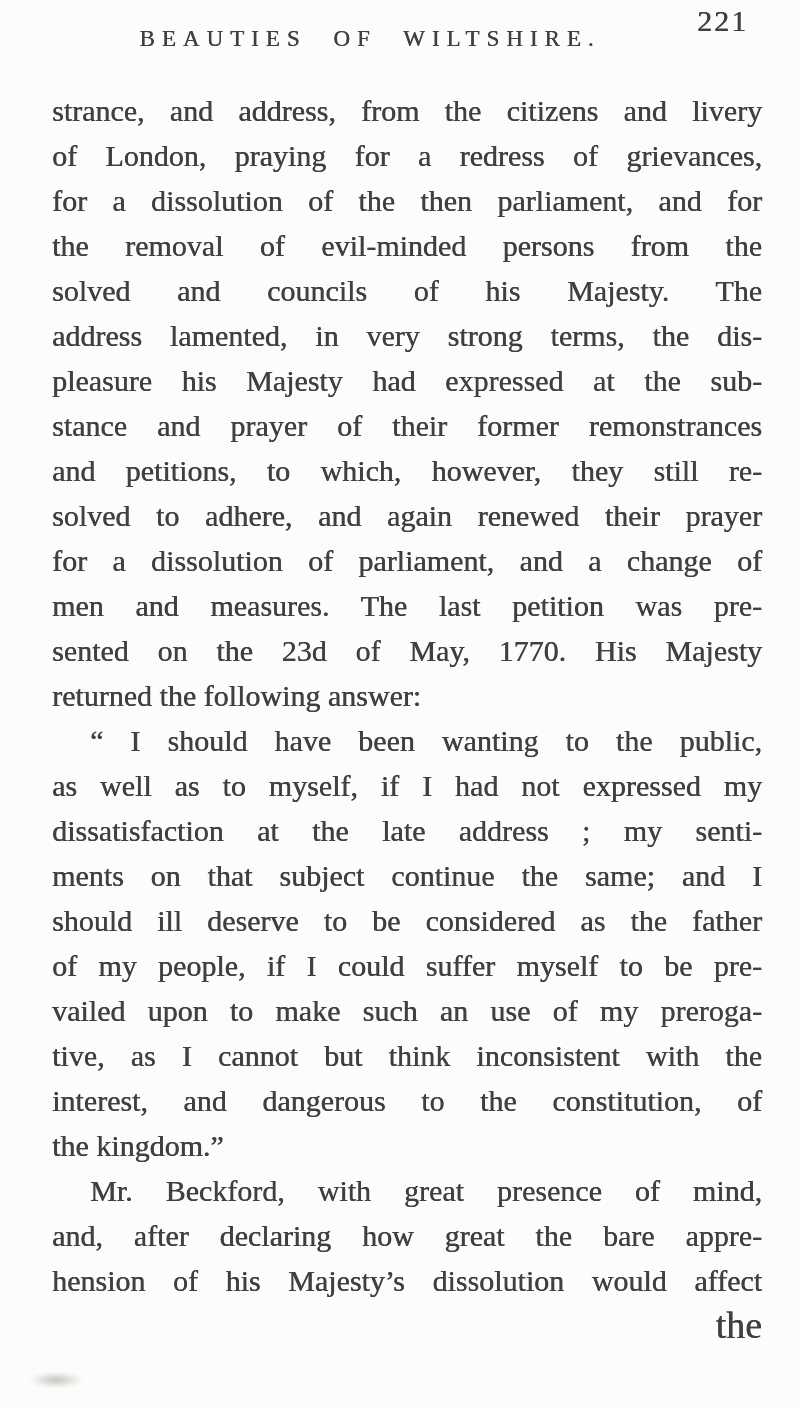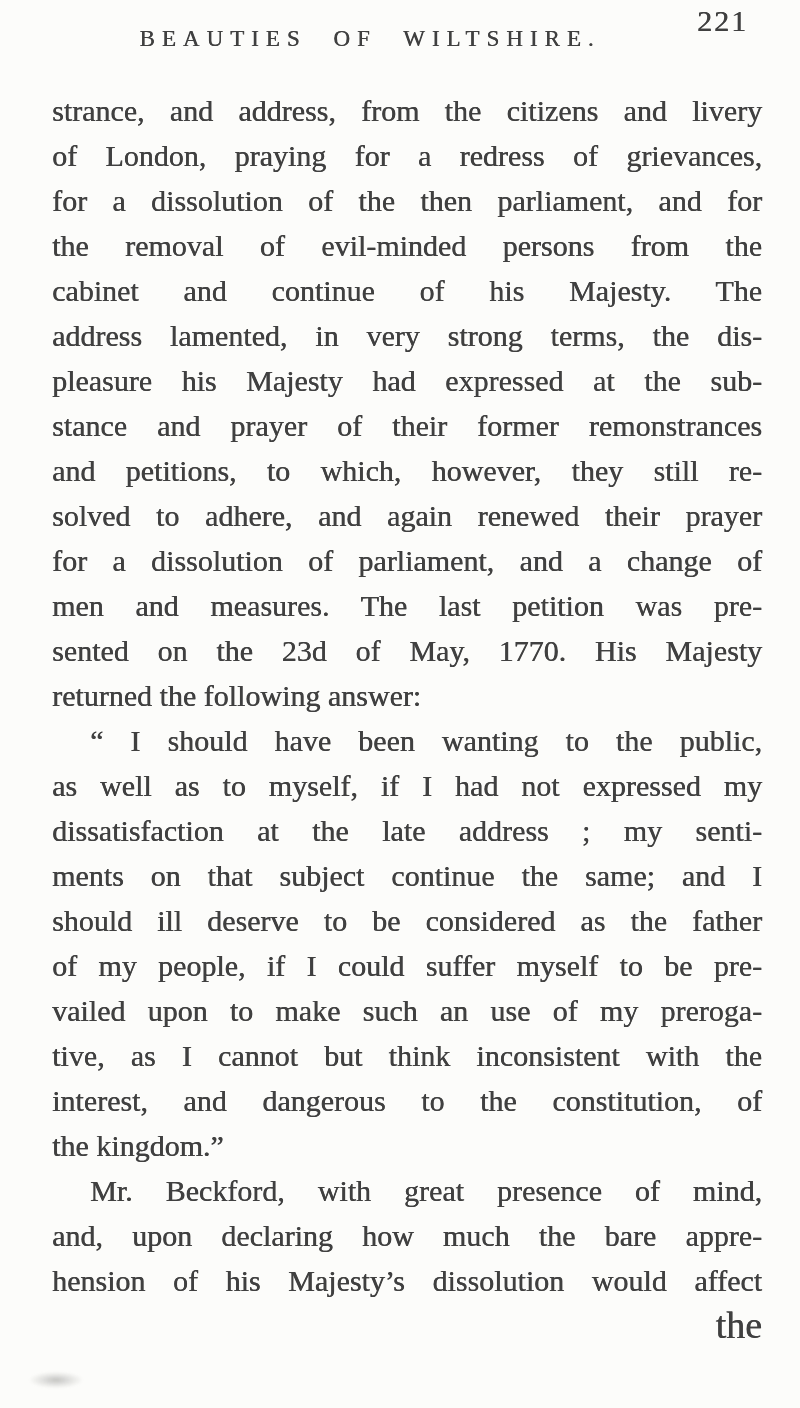--- a/index.html
+++ b/index.html
@@ -81,42 +81,42 @@
   <div class="header">
     <span class="running-title">BEAUTIES OF WILTSHIRE.</span>
     <span class="page-number">221</span>
   </div>
 
   <div class="text-block">
       <div class="line">strance, and address, from the citizens and livery</div>
       <div class="line">of London, praying for a redress of grievances,</div>
       <div class="line">for a dissolution of the then parliament, and for</div>
       <div class="line">the removal of evil-minded persons from the</div>
-      <div class="line">cabinet and continue of his Majesty. The</div>
+      <div class="line">solved and councils of his Majesty. The</div>
       <div class="line">address lamented, in very strong terms, the dis-</div>
       <div class="line">pleasure his Majesty had expressed at the sub-</div>
       <div class="line">stance and prayer of their former remonstrances</div>
       <div class="line">and petitions, to which, however, they still re-</div>
       <div class="line">solved to adhere, and again renewed their prayer</div>
       <div class="line">for a dissolution of parliament, and a change of</div>
       <div class="line">men and measures. The last petition was pre-</div>
       <div class="line">sented on the 23d of May, 1770. His Majesty</div>
       <div class="line flush">returned the following answer:</div>
       <div class="line indent">“ I should have been wanting to the public,</div>
       <div class="line">as well as to myself, if I had not expressed my</div>
       <div class="line">dissatisfaction at the late address ; my senti-</div>
       <div class="line">ments on that subject continue the same; and I</div>
       <div class="line">should ill deserve to be considered as the father</div>
       <div class="line">of my people, if I could suffer myself to be pre-</div>
       <div class="line">vailed upon to make such an use of my preroga-</div>
       <div class="line">tive, as I cannot but think inconsistent with the</div>
       <div class="line">interest, and dangerous to the constitution, of</div>
       <div class="line flush">the kingdom.”</div>
       <div class="line indent">Mr. Beckford, with great presence of mind,</div>
-      <div class="line">and, upon declaring how much the bare appre-</div>
+      <div class="line">and, after declaring how great the bare appre-</div>
       <div class="line">hension of his Majesty’s dissolution would affect</div>
     </div>
 
   <div class="catchword-row">
     <span>the</span>
   </div>
 
   <div class="smudge"></div>
 </div>
 

